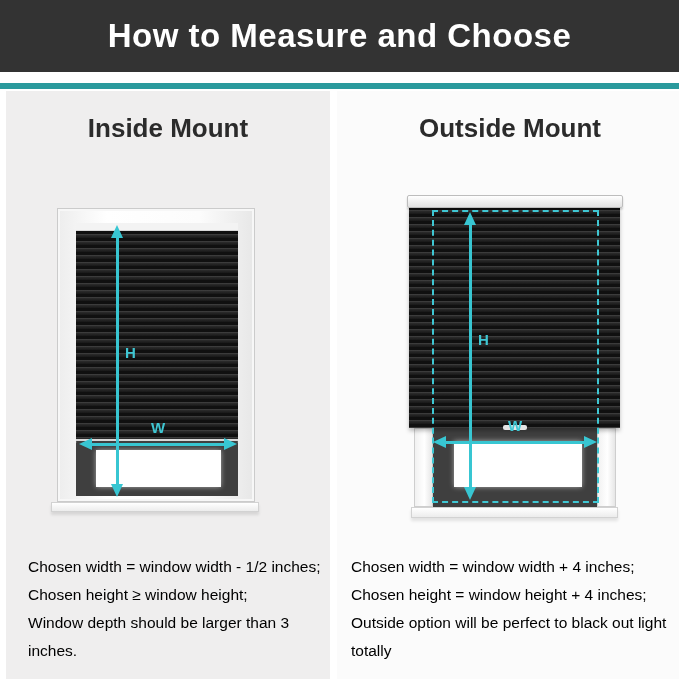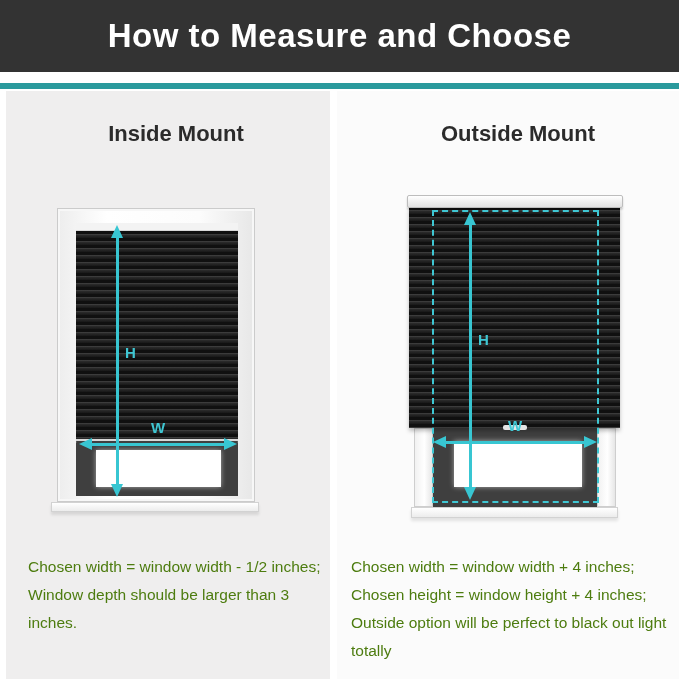--- a/index.html
+++ b/index.html
@@ -11,21 +11,21 @@
   .header{position:absolute;top:0;left:0;width:679px;height:72px;background:#333333;
     display:flex;align-items:center;justify-content:center;}
   .header h1{margin:0;color:#ffffff;font-size:33px;font-weight:bold;letter-spacing:.5px;}
   .accent{position:absolute;top:83px;left:0;width:679px;height:6px;background:#2a9a9d;}
 
   
   .panel{position:absolute;top:91px;height:588px;}
   .panel.left{left:6px;width:324px;background:#efeeee;}
   .panel.right{left:337px;width:346px;background:#fbfbfb;}
   .panel-title{position:absolute;top:22px;left:0;width:100%;text-align:center;
-    font-size:22px;font-weight:bold;color:#2b2b2b;margin:8px;}
+    font-size:26px;font-weight:bold;color:#2b2b2b;margin:0;}
 
   
   .blind-pleats{
     background:repeating-linear-gradient(180deg,
       #101010 0px,#101010 3px,#474747 3px,#2b2b2b 4.2px,#181818 7px);
   }
   .sill{position:absolute;background:linear-gradient(180deg,#ffffff,#ececec);
     border:1px solid #d2d2d2;box-sizing:border-box;box-shadow:0 3px 3px rgba(0,0,0,.10);}
 
   
@@ -72,21 +72,21 @@
   .frame-strip.fleft{left:77px;}
   .frame-strip.fright{left:260px;}
   .reveal-out{position:absolute;left:96px;top:337px;width:164px;height:79px;background:#3f3f3f;z-index:1;}
   .glass-out{position:absolute;left:21px;top:13px;width:128px;height:46px;background:#ffffff;
     box-shadow:0 0 5px rgba(255,255,255,.55);}
   .sill-out{left:74px;top:416px;width:207px;height:11px;z-index:8;}
   .dash-rect{position:absolute;left:95px;top:119px;width:167px;height:293px;
     border:2px dashed #3fc7d3;box-sizing:border-box;z-index:20;}
 
   
-  .notes{position:absolute;top:462px;font-size:15.5px;line-height:28px;color:#4d7c0f;}
+  .notes{position:absolute;top:462px;font-size:15.5px;line-height:28px;color:#000000;}
   .notes.nleft{left:22px;}
   .notes.nright{left:14px;}
   .notes p{margin:0;}
 </style>
 </head>
 <body>
 
 <div class="canvas">
 
   <div class="header">
@@ -117,20 +117,21 @@
 
     <div class="h-arrow" style="left:73px;top:346px;width:158px;">
       <i class="head-left"></i>
       <i class="shaft"></i>
       <i class="head-right"></i>
       <span class="dim-label">W</span>
     </div>
 
     <div class="notes nleft">
       <p>Chosen width = window width - 1/2 inches;</p>
+      <p>Chosen height ≥ window height;</p>
       <p>Window depth should be larger than 3 inches.</p>
     </div>
   </section>
 
   <section class="panel right">
     <h2 class="panel-title">Outside Mount</h2>
 
     <div class="headrail-out"></div>
     <div class="blind-out blind-pleats">
       <div class="pull-tab"></div>

